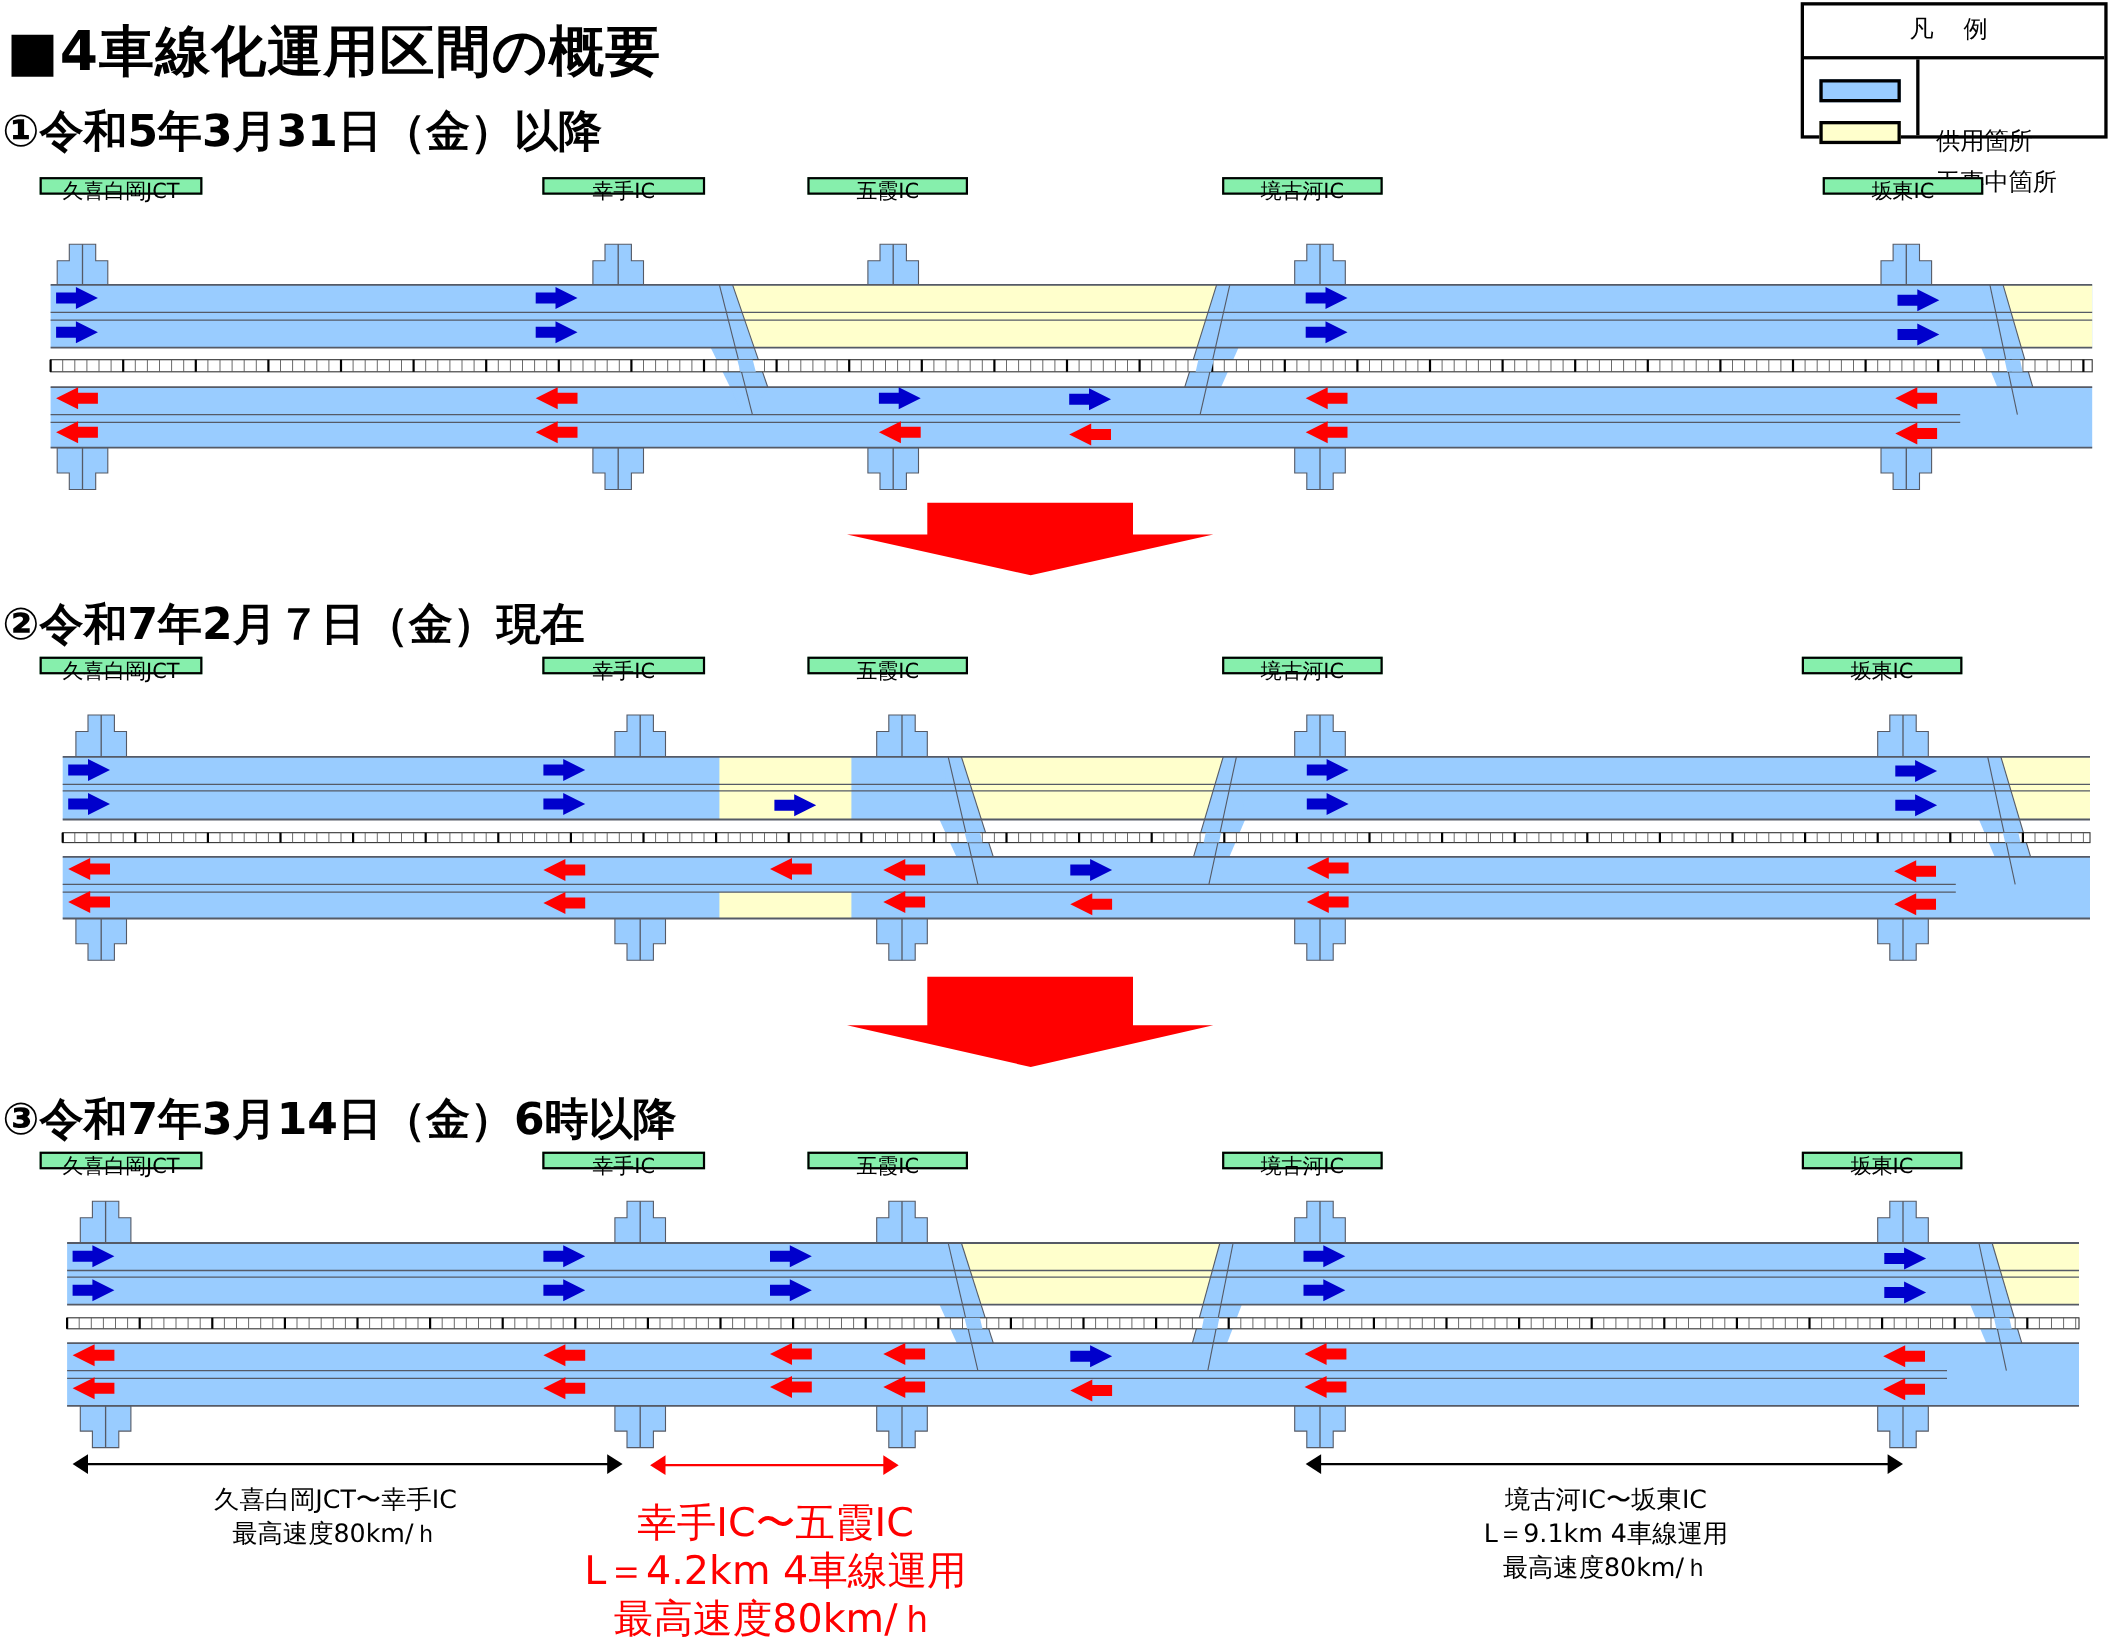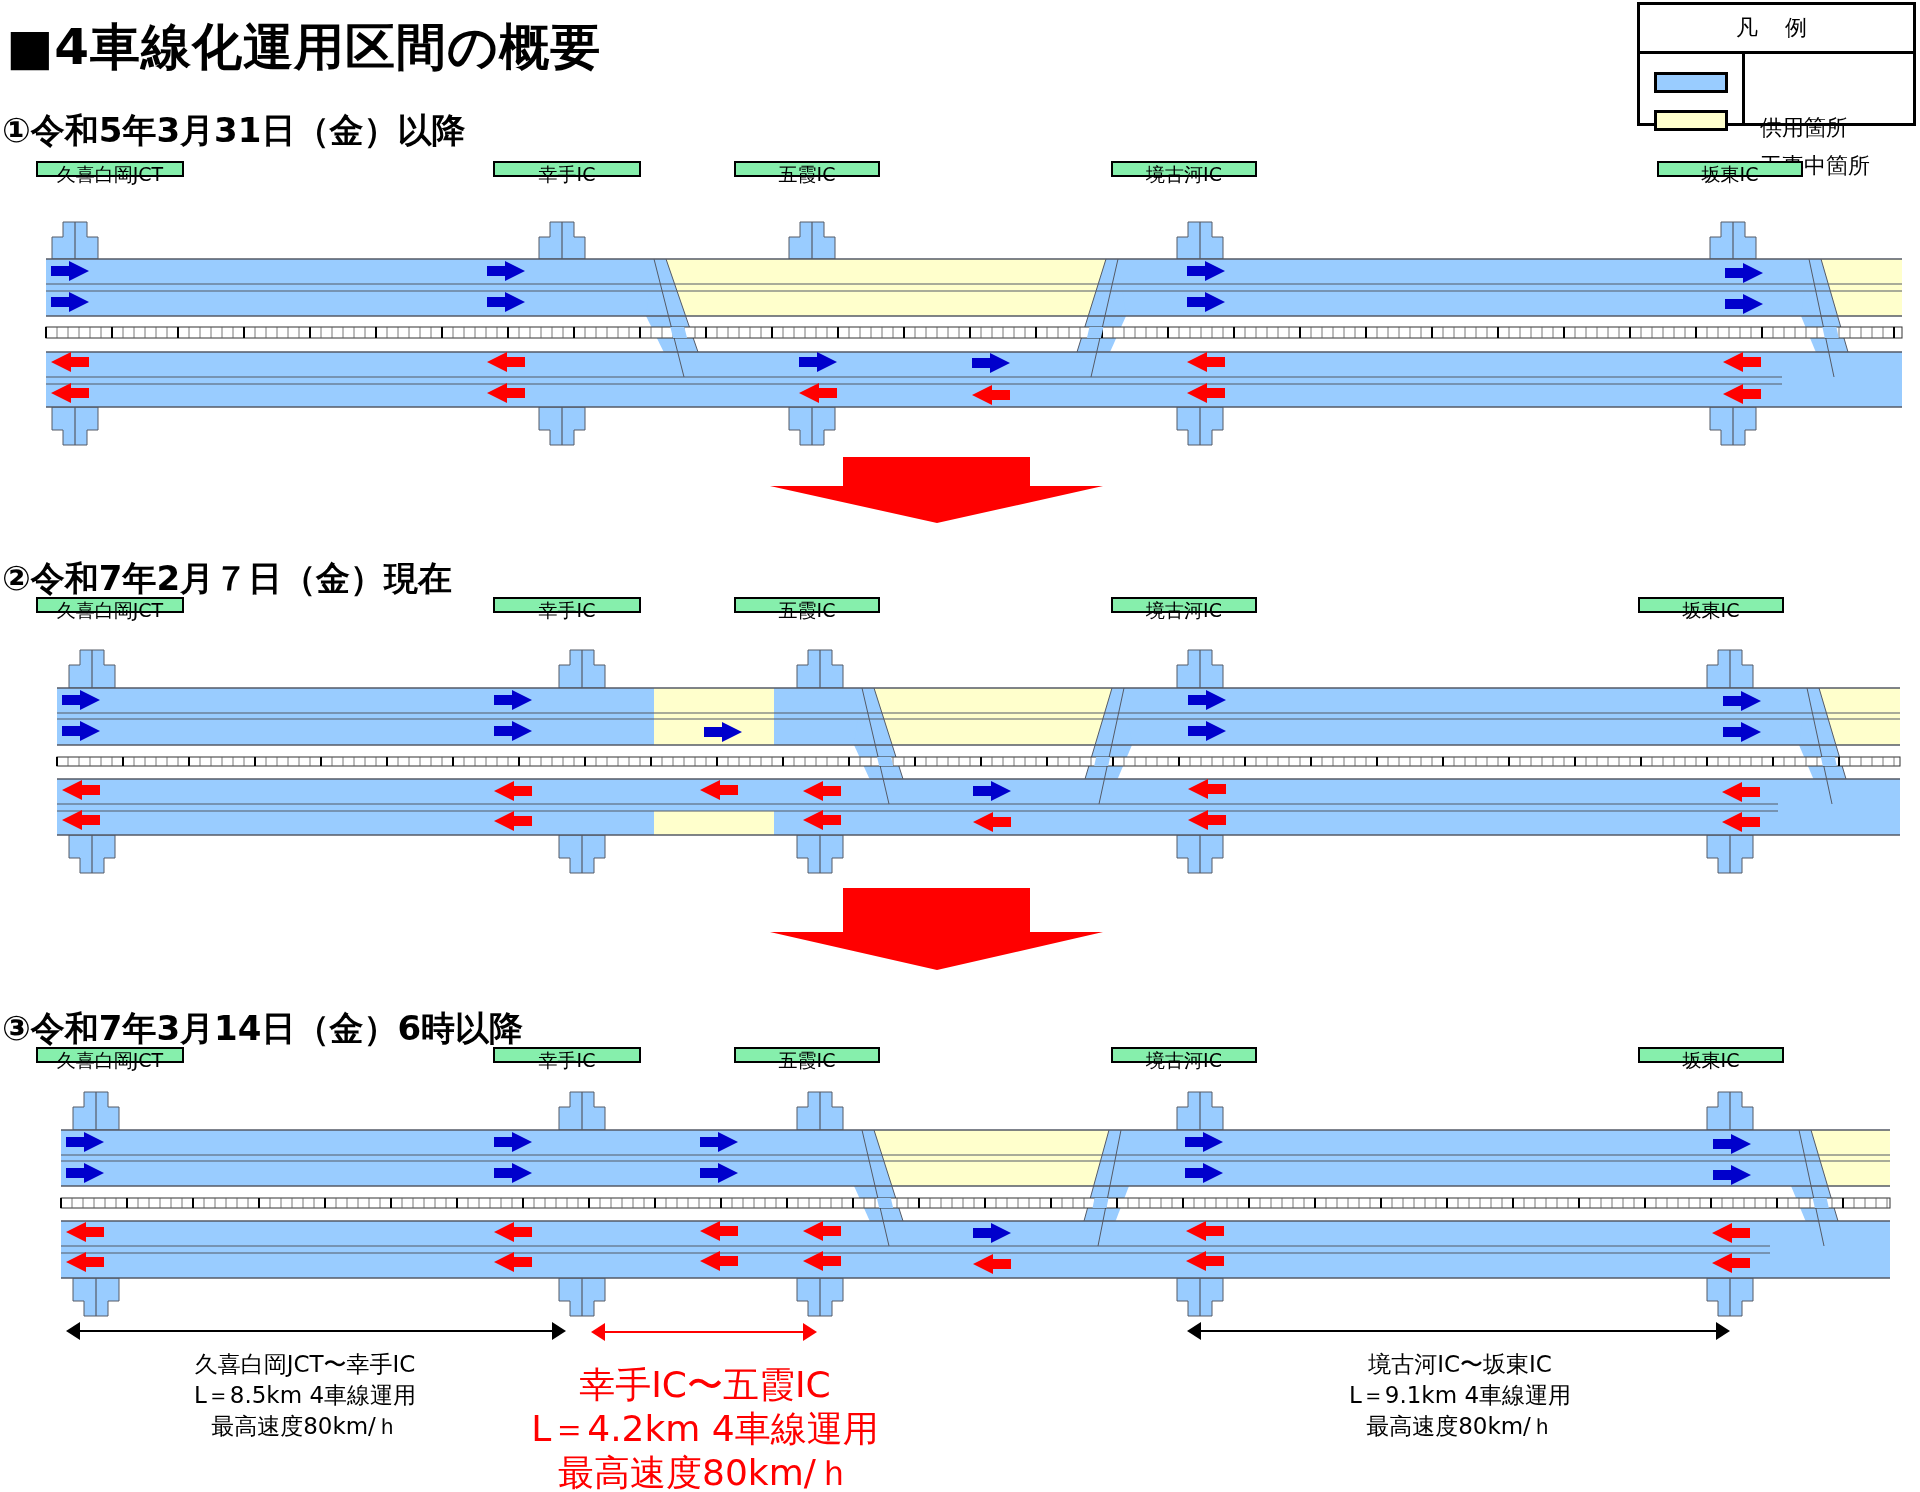--- a/index.html
+++ b/index.html
@@ -1,19 +1,19 @@
 <!DOCTYPE html>
 <html><head>
 <meta charset="utf-8">
 <style>
   html,body{margin:0;padding:0;background:#fff;}
   body{width:1920px;height:1492px;position:relative;overflow:hidden;font-family:"DejaVu Sans","Liberation Sans",sans-serif;color:#000;}
   .abs{position:absolute;}
   .title{left:6px;top:14px;font-size:50px;font-weight:bold;letter-spacing:1px;white-space:nowrap;}
-  .stage-title{font-size:34px;font-weight:bold;white-space:nowrap;left:2px;margin-top:16px;}
+  .stage-title{font-size:40px;font-weight:bold;white-space:nowrap;left:2px;}
   .legend{left:1637px;top:2px;width:279px;height:124px;border:3px solid #000;box-sizing:border-box;}
   .legend .hdr{height:46px;border-bottom:3px solid #000;font-size:22px;text-align:center;line-height:46px;letter-spacing:10px;}
   .legend .body{position:absolute;top:49px;left:0;right:0;bottom:0;}
   .legend .vsep{position:absolute;left:102px;top:0;bottom:0;width:3px;background:#000;}
   .legend .sw{position:absolute;left:14px;width:74px;height:21px;border:3px solid #000;box-sizing:border-box;}
   .legend .lbl{position:absolute;left:120px;font-size:22px;white-space:nowrap;margin-top:45px;}
   .ic-label{border:2.5px solid #000;box-sizing:border-box;height:16px;font-size:19px;line-height:23px;text-align:center;background:#86efac;white-space:nowrap;}
   svg{position:absolute;left:0;top:0;}
   .note{text-align:center;font-size:23px;line-height:31px;white-space:nowrap;}
   .note.red{color:#ff0000;font-size:36px;line-height:44px;}
@@ -772,21 +772,20 @@
     <line x1="601" y1="1332" x2="807" y2="1332" stroke="#ff0000" stroke-width="2"></line>
     <polygon points="591,1332 605,1323 605,1341" fill="#ff0000"></polygon>
     <polygon points="817,1332 803,1323 803,1341" fill="#ff0000"></polygon>
     <line x1="1197" y1="1331" x2="1720" y2="1331" stroke="#000000" stroke-width="2"></line>
     <polygon points="1187,1331 1201,1322 1201,1340" fill="#000000"></polygon>
     <polygon points="1730,1331 1716,1322 1716,1340" fill="#000000"></polygon>
   </svg>
 
 <div class="abs note" style="left:120px;top:1349px;width:370px;">
   <div>久喜白岡JCT〜幸手IC</div>
-  <div>L＝8.5km 4車線運用</div>
   <div>最高速度80km/ｈ</div>
 </div>
 <div class="abs note red" style="left:500px;top:1363px;width:410px;">
   <div>幸手IC〜五霞IC</div>
   <div>L＝4.2km 4車線運用</div>
   <div>最高速度80km/ｈ</div>
 </div>
 <div class="abs note" style="left:1275px;top:1349px;width:370px;">
   <div>境古河IC〜坂東IC</div>
   <div>L＝9.1km 4車線運用</div>

